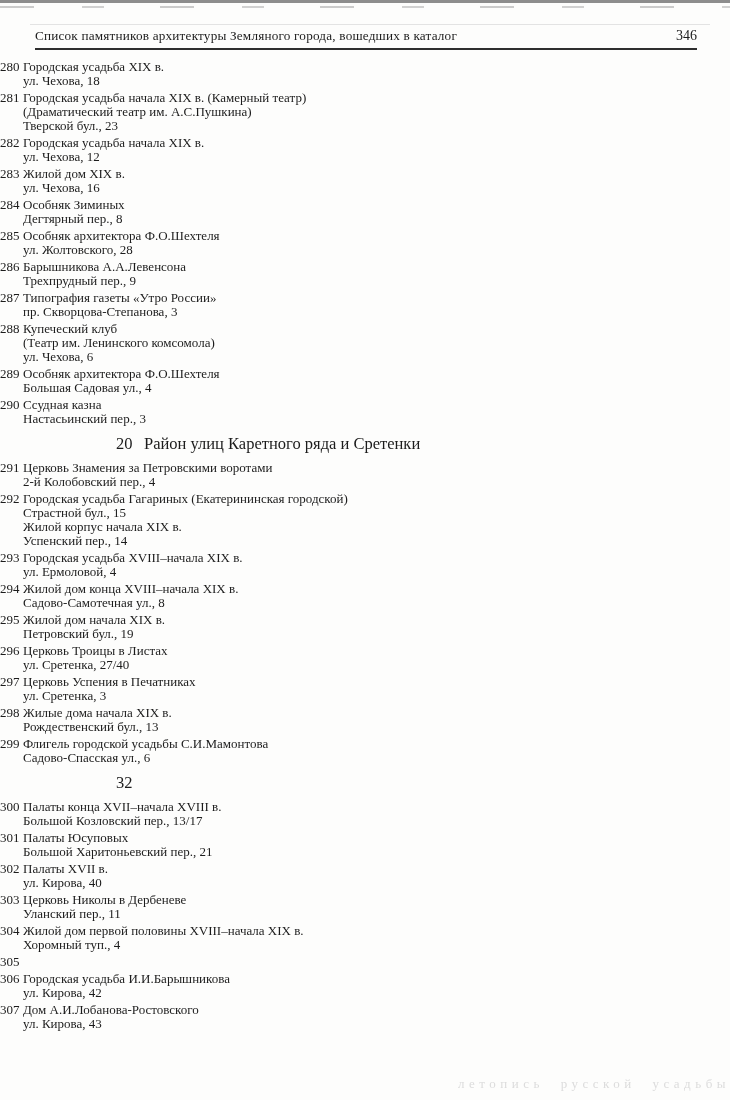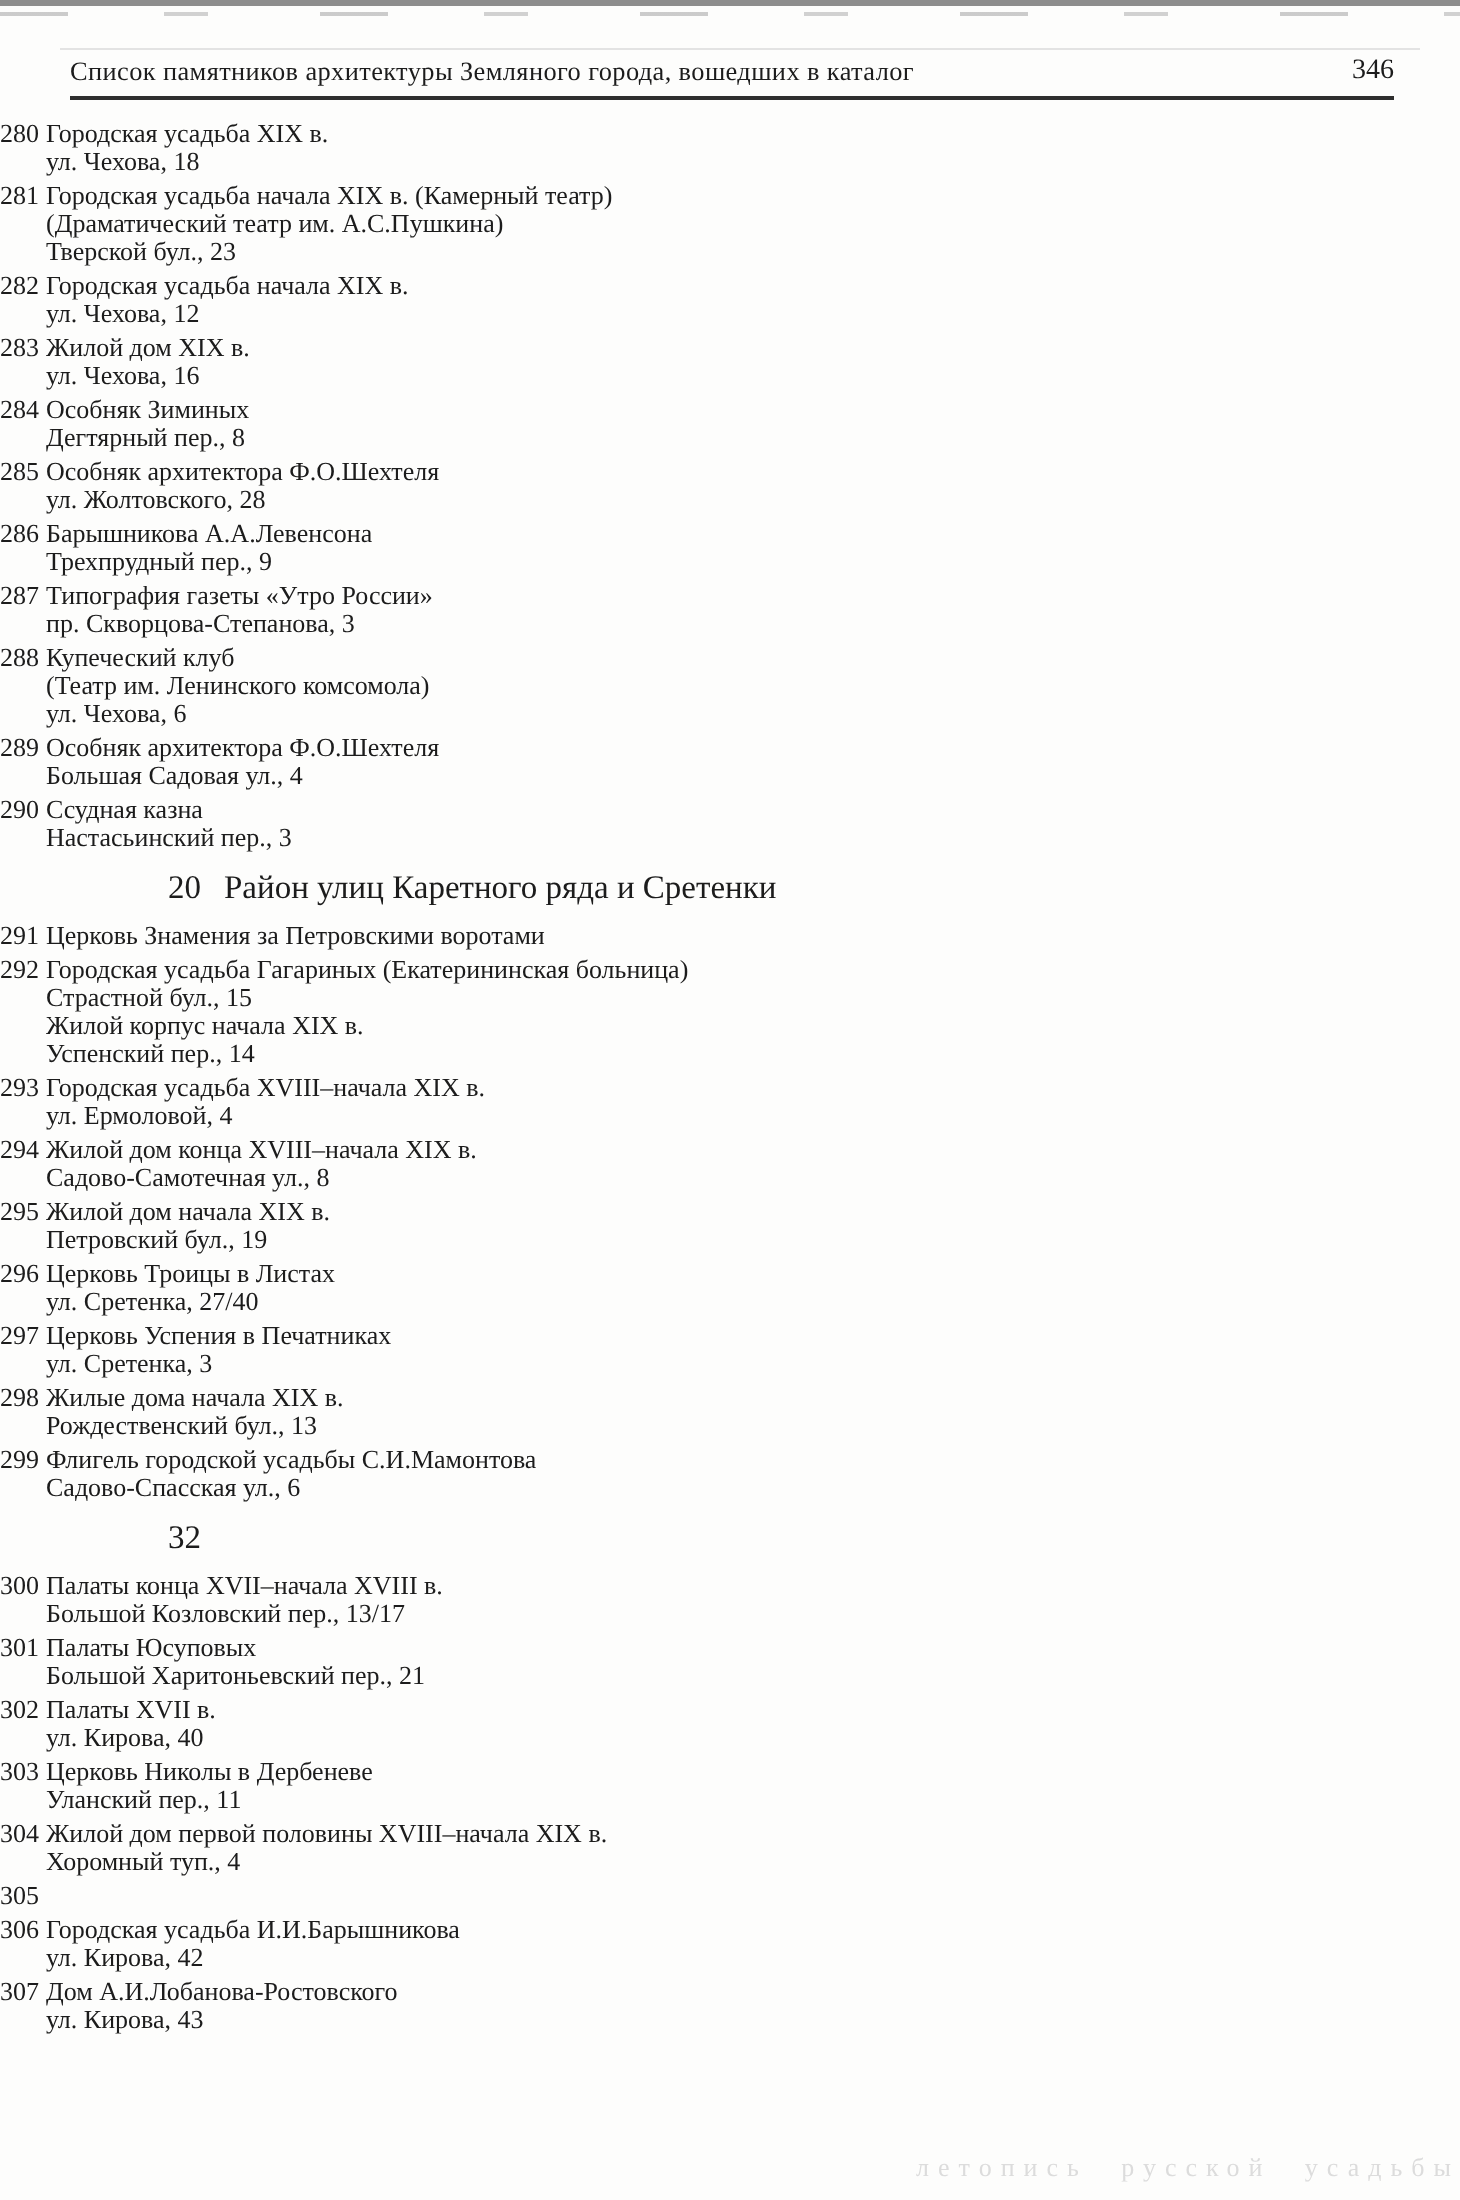--- a/index.html
+++ b/index.html
@@ -62,21 +62,21 @@
 
   
   .content {
     position: absolute;
     top: 60px;
     left: 0;
     right: 0;
   }
   .section-heading {
     display: flex;
-    padding-left: 84px;
+    padding-left: 116px;
     font-size: 16.5px;
     line-height: 20px;
     margin: 8px 0 7px 0;
     white-space: nowrap;
   }
   .section-heading .heading-number {
     width: 28px;
     flex: none;
   }
   .entry {
@@ -203,26 +203,27 @@
       </div>
     </div>
     <div class="section-heading">
       <span class="heading-number">20</span>
       <span>Район улиц Каретного ряда и Сретенки</span>
     </div>
     <div class="entry">
       <span class="entry-number">291</span>
       <div class="entry-lines">
         <div class="entry-line">Церковь Знамения за Петровскими воротами</div>
+        <div class="entry-line">2-й Колобовский пер., 4</div>
       </div>
     </div>
     <div class="entry">
       <span class="entry-number">292</span>
       <div class="entry-lines">
-        <div class="entry-line">Городская усадьба Гагариных (Екатерининская больница)</div>
+        <div class="entry-line">Городская усадьба Гагариных (Екатерининская городской)</div>
         <div class="entry-line">Страстной бул., 15</div>
         <div class="entry-line">Жилой корпус начала XIX в.</div>
         <div class="entry-line">Успенский пер., 14</div>
       </div>
     </div>
     <div class="entry">
       <span class="entry-number">293</span>
       <div class="entry-lines">
         <div class="entry-line">Городская усадьба XVIII–начала XIX в.</div>
         <div class="entry-line">ул. Ермоловой, 4</div>

